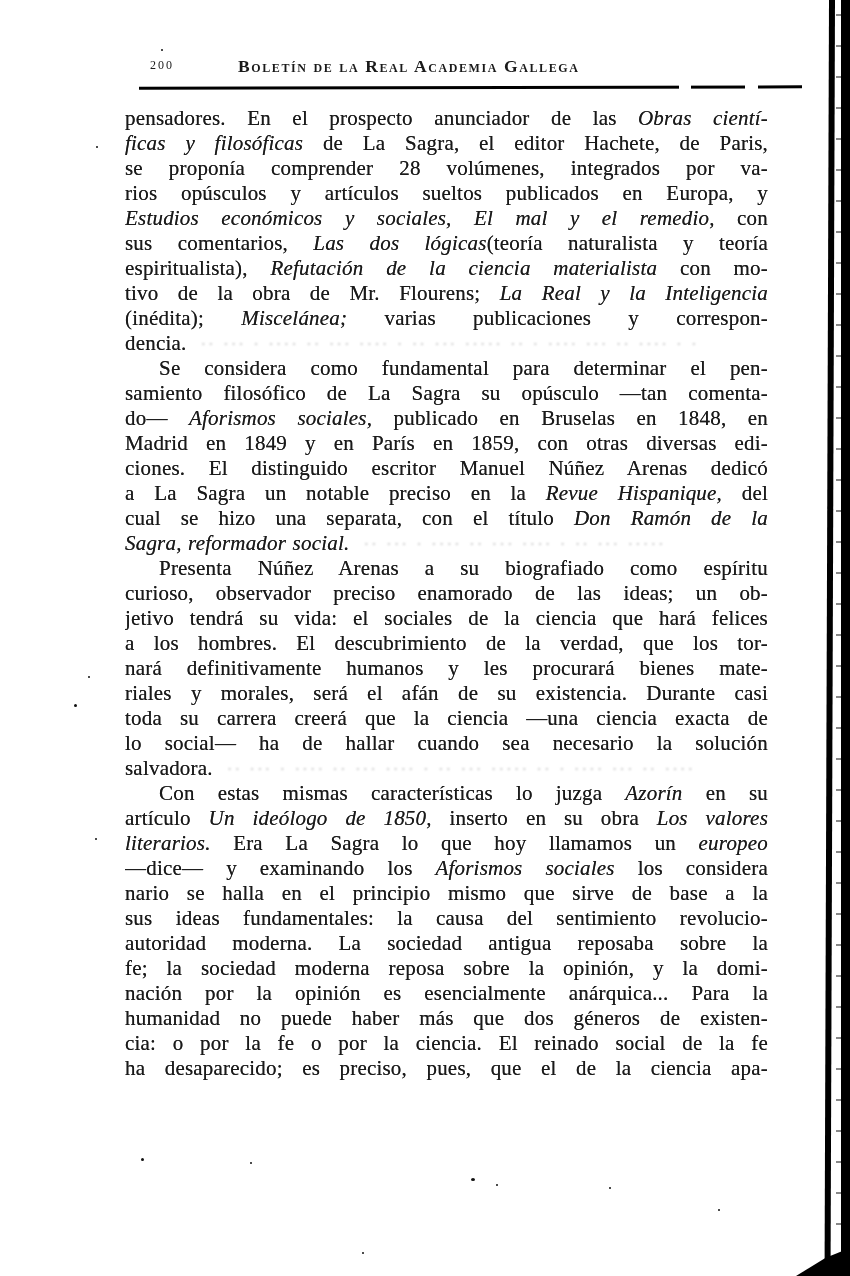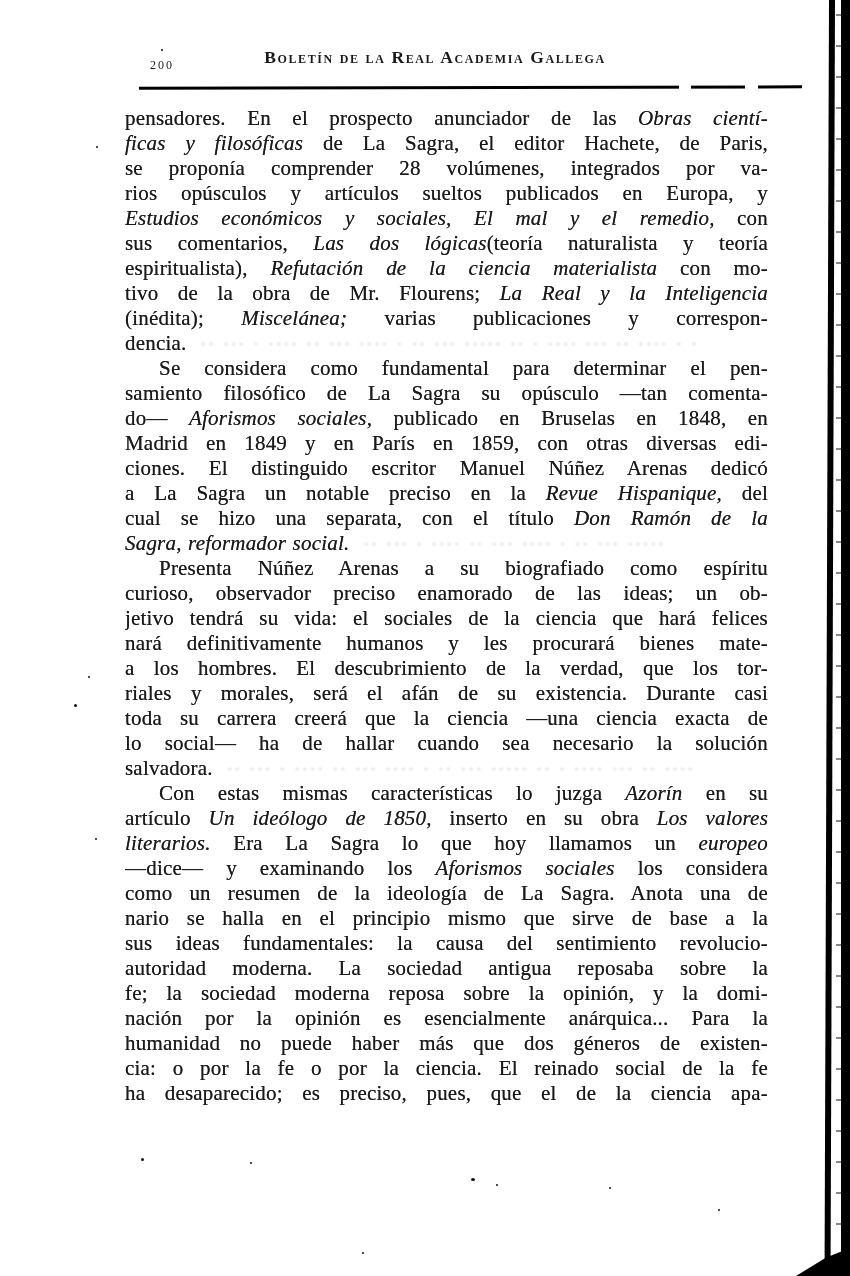--- a/index.html
+++ b/index.html
@@ -15,22 +15,21 @@
     overflow:hidden;
     font-family:"Liberation Serif","DejaVu Serif",serif;
     color:var(--ink);
   }
   
   .pagenum{
     position:absolute;left:150px;top:58px;
     font-size:12px;letter-spacing:2px;
   }
   .journal{
-    position:absolute;left:238px;top:47px;width:394px;
-    text-align:center;
+    position:absolute;left:238px;top:56px;width:394px;
     font-variant-caps:small-caps;
     font-weight:bold;
     font-size:17.5px;
     letter-spacing:1.6px;
     white-space:nowrap;
   }
   .rule{
     position:absolute;left:139px;top:86px;width:663px;height:3px;
     background:linear-gradient(to right,
       #000 0 540px, transparent 540px 552px,
@@ -128,33 +127,32 @@
         <div class="line"><span>Madrid en 1849 y en París en 1859, con otras diversas edi-</span></div>
         <div class="line"><span>ciones. El distinguido escritor Manuel Núñez Arenas dedicó</span></div>
         <div class="line"><span>a La Sagra un notable preciso en la </span><span class="it">Revue Hispanique,</span><span> del</span></div>
         <div class="line"><span>cual se hizo una separata, con el título </span><span class="it">Don Ramón de la</span></div>
         <div class="line last"><span class="it">Sagra, reformador social.</span><span class="ghost" style="width: 310px;">·· ··· · ···· ·· ··· ···· · ·· ··· ····· ·· · ···· ··· ·· ···· · ··· ·· ····· · ··· ···· ·· · ··· ·· ···· ··· · ····· ·· ··· · ···· ·· ···</span></div>
       </div>
       <div class="para">
         <div class="line indent"><span>Presenta Núñez Arenas a su biografiado como espíritu</span></div>
         <div class="line"><span>curioso, observador preciso enamorado de las ideas; un ob-</span></div>
         <div class="line"><span>jetivo tendrá su vida: el sociales de la ciencia que hará felices</span></div>
+        <div class="line"><span>a los hombres. El descubrimiento de la verdad, que los tor-</span></div>
         <div class="line"><span>nará definitivamente humanos y les procurará bienes mate-</span></div>
-        <div class="line"><span>a los hombres. El descubrimiento de la verdad, que los tor-</span></div>
         <div class="line"><span>riales y morales, será el afán de su existencia. Durante casi</span></div>
         <div class="line"><span>toda su carrera creerá que la ciencia —una ciencia exacta de</span></div>
         <div class="line"><span>lo social— ha de hallar cuando sea necesario la solución</span></div>
         <div class="line last"><span>salvadora.</span><span class="ghost" style="width: 470px;">·· ··· · ···· ·· ··· ···· · ·· ··· ····· ·· · ···· ··· ·· ···· · ··· ·· ····· · ··· ···· ·· · ··· ·· ···· ··· · ····· ·· ··· · ···· ·· ···</span></div>
       </div>
       <div class="para">
         <div class="line indent"><span>Con estas mismas características lo juzga </span><span class="it">Azorín</span><span> en su</span></div>
         <div class="line"><span>artículo </span><span class="it">Un ideólogo de 1850,</span><span> inserto en su obra </span><span class="it">Los valores</span></div>
         <div class="line"><span class="it">literarios.</span><span> Era La Sagra lo que hoy llamamos un </span><span class="it">europeo</span></div>
         <div class="line"><span>—dice— y examinando los </span><span class="it">Aforismos sociales</span><span> los considera</span></div>
-        <div class="line"><span>como un resumen de la ideología de La Sagra. Anota una de</span></div>
         <div class="line"><span>nario se halla en el principio mismo que sirve de base a la</span></div>
         <div class="line"><span>sus ideas fundamentales: la causa del sentimiento revolucio-</span></div>
         <div class="line"><span>autoridad moderna. La sociedad antigua reposaba sobre la</span></div>
         <div class="line"><span>fe; la sociedad moderna reposa sobre la opinión, y la domi-</span></div>
         <div class="line"><span>nación por la opinión es esencialmente anárquica... Para la</span></div>
         <div class="line"><span>humanidad no puede haber más que dos géneros de existen-</span></div>
         <div class="line"><span>cia: o por la fe o por la ciencia. El reinado social de la fe</span></div>
         <div class="line"><span>ha desaparecido; es preciso, pues, que el de la ciencia apa-</span></div>
       </div>
     </div>

